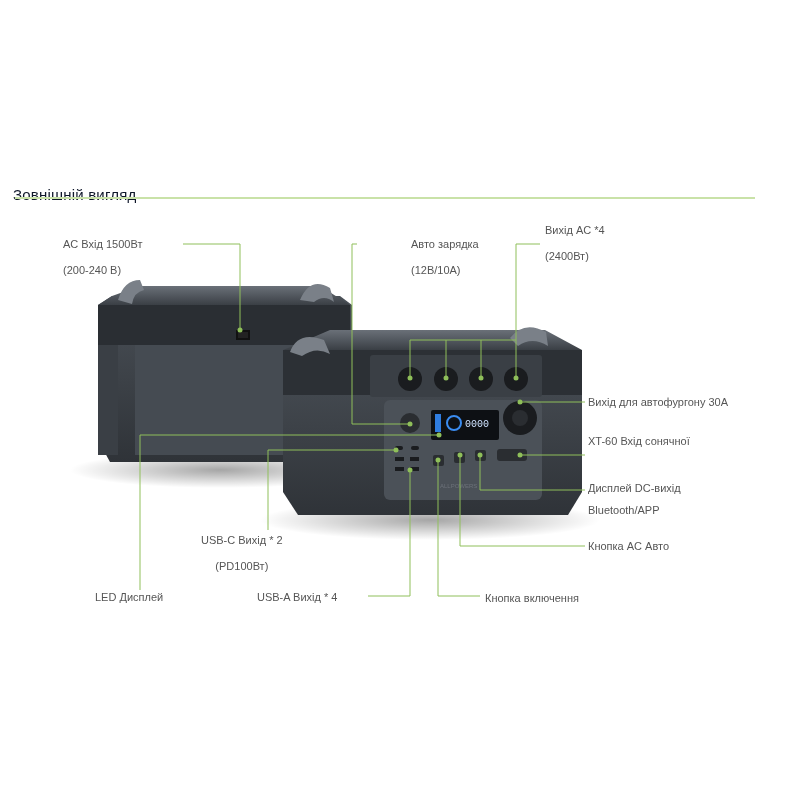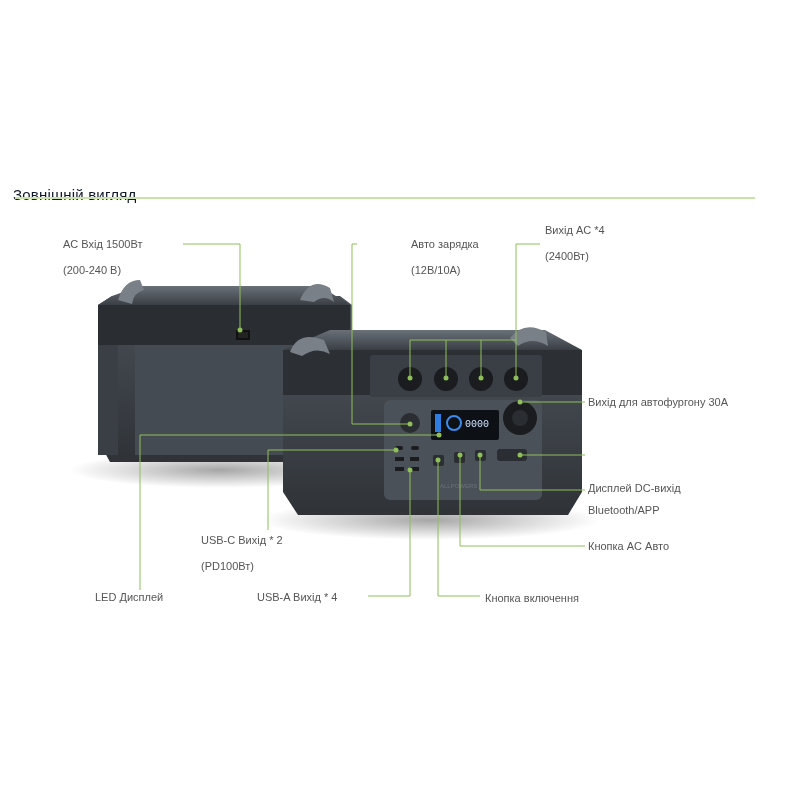--- a/index.html
+++ b/index.html
@@ -131,32 +131,33 @@
   <div>(12В/10А)</div>
 </div>
 <div class="lbl" style="left:545px;top:217px;">
   <div>Вихід AC *4</div>
   <div>(2400Вт)</div>
 </div>
 <div class="lbl" style="left:588px;top:389px;">
   <div>Вихід для автофургону 30А</div>
 </div>
 <div class="lbl small" style="left:588px;top:430px;">
+  <div>XT-60 Вхід сонячної</div>
 </div>
 <div class="lbl small" style="left:588px;top:477px;">
   <div>Дисплей DC-вихід</div>
   <div>Bluetooth/APP</div>
 </div>
 <div class="lbl" style="left:588px;top:533px;">
   <div>Кнопка AC Авто</div>
 </div>
 <div class="lbl" style="left:485px;top:585px;">
   <div>Кнопка включення</div>
 </div>
-<div class="lbl" style="left:201px;top:527px;text-align:left;">
+<div class="lbl" style="left:201px;top:527px;text-align:center;">
   <div>USB-C Вихід * 2</div>
   <div>(PD100Вт)</div>
 </div>
 <div class="lbl" style="left:257px;top:584px;">
   <div>USB-A Вихід * 4</div>
 </div>
 <div class="lbl" style="left:95px;top:584px;">
   <div>LED Дисплей</div>
 </div>
 

